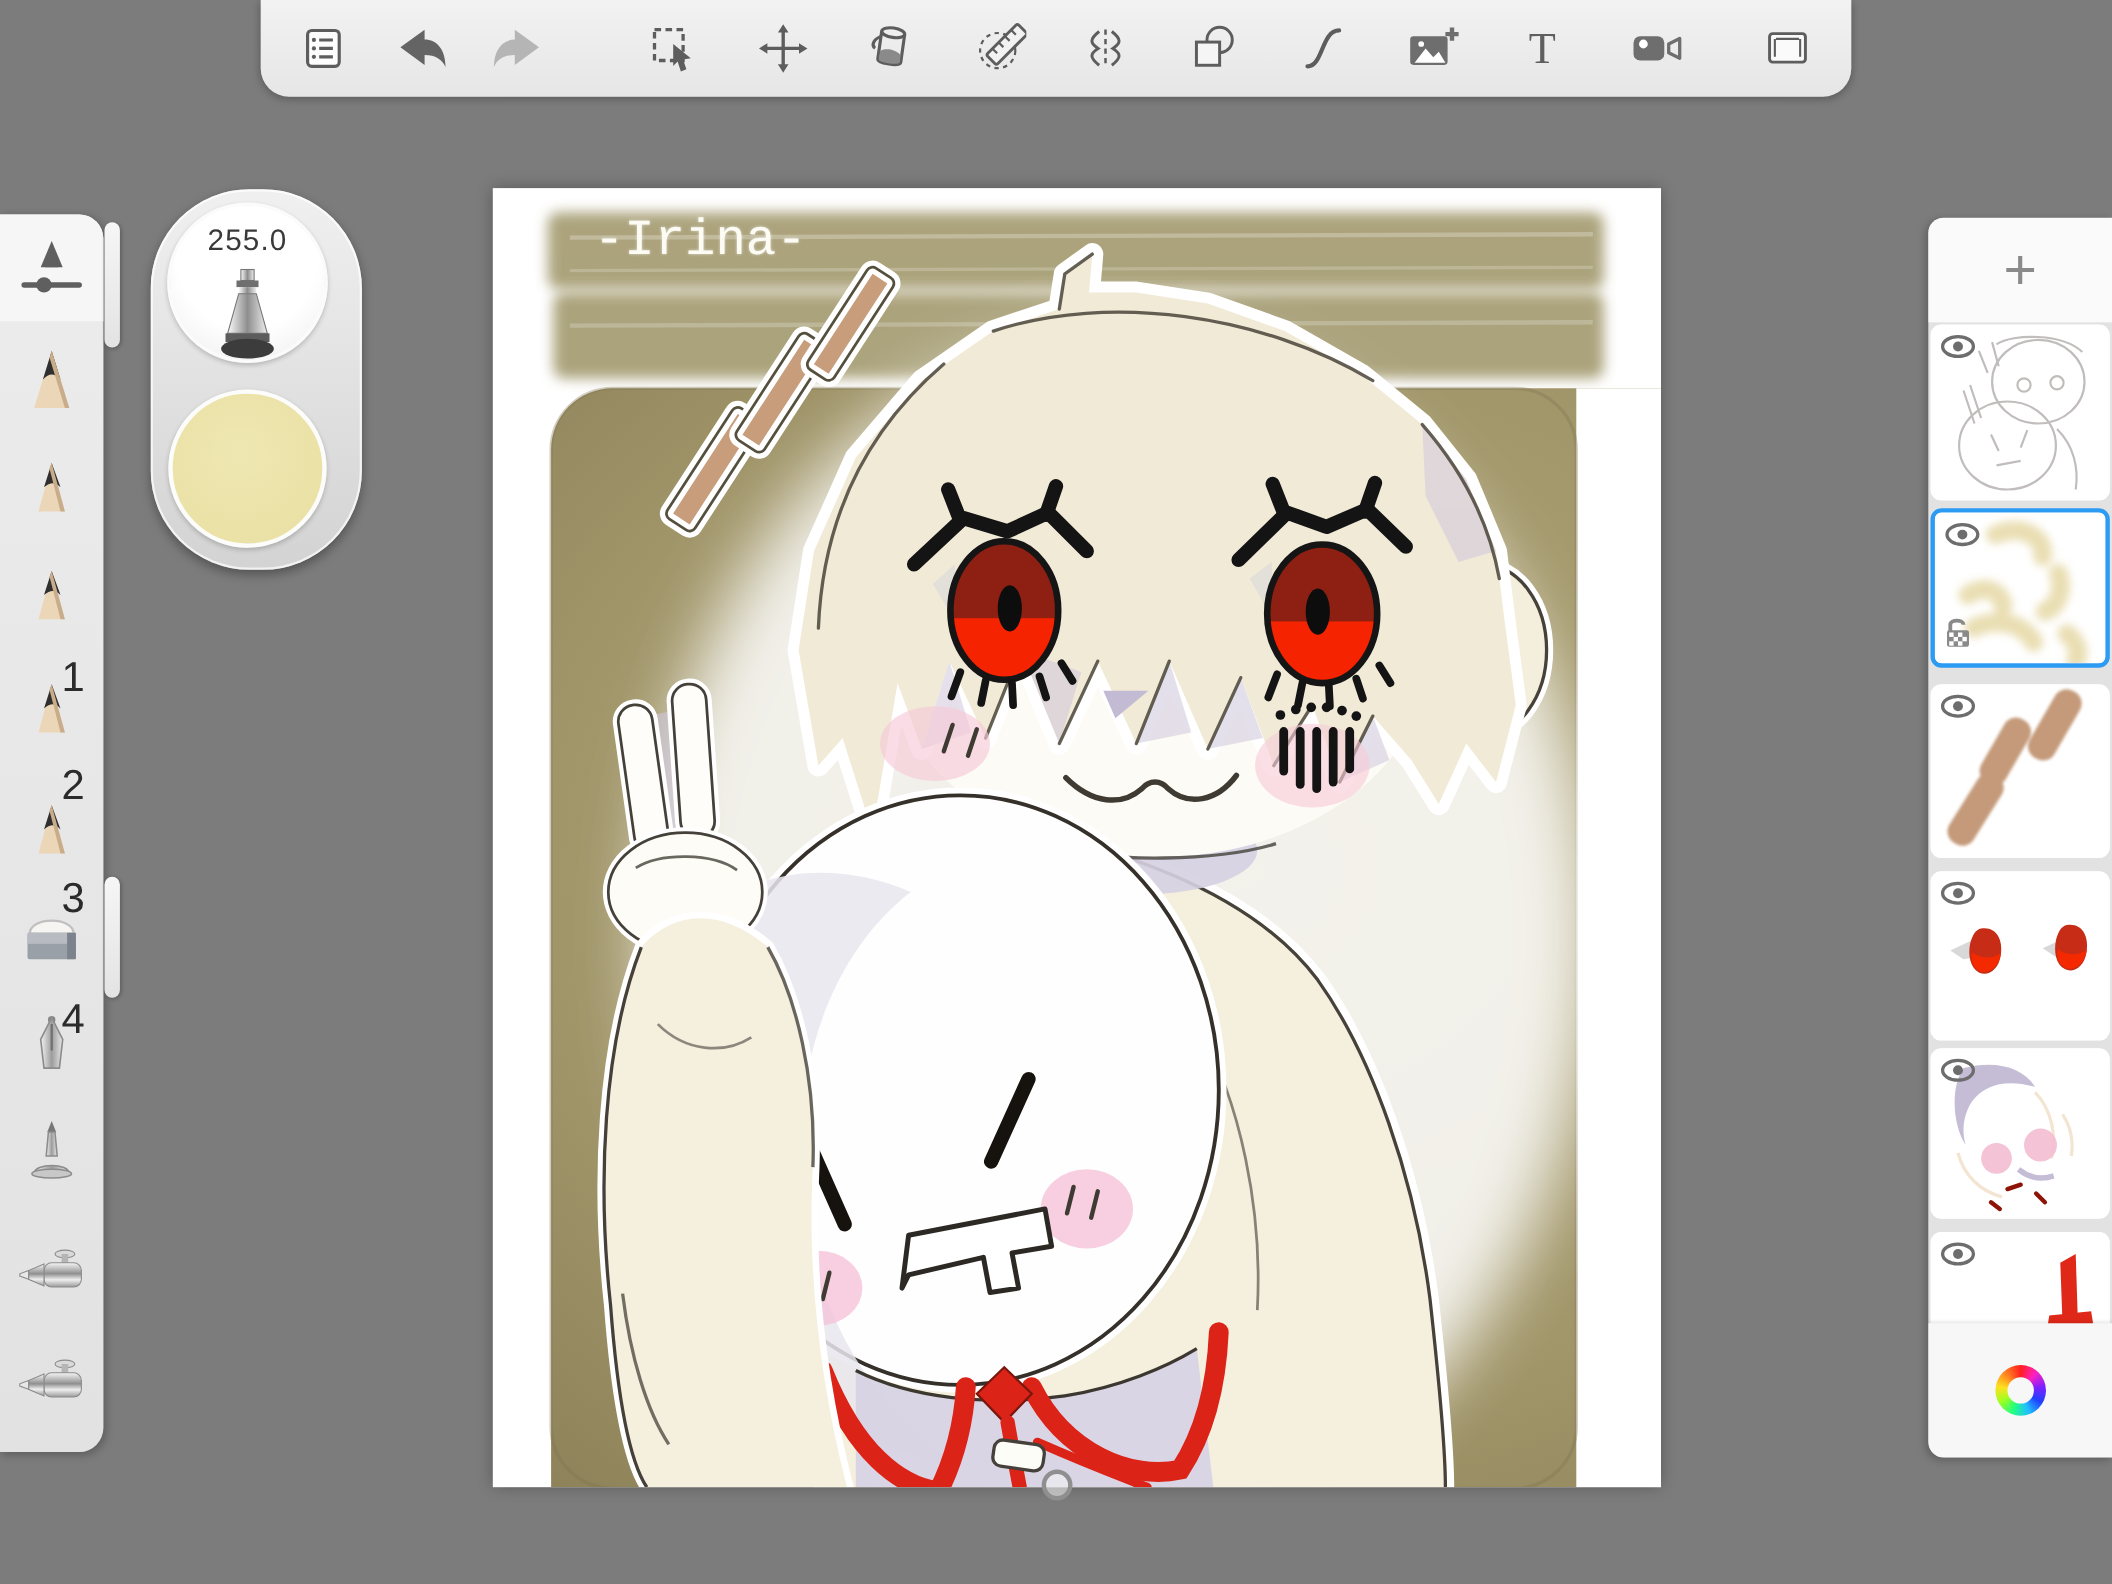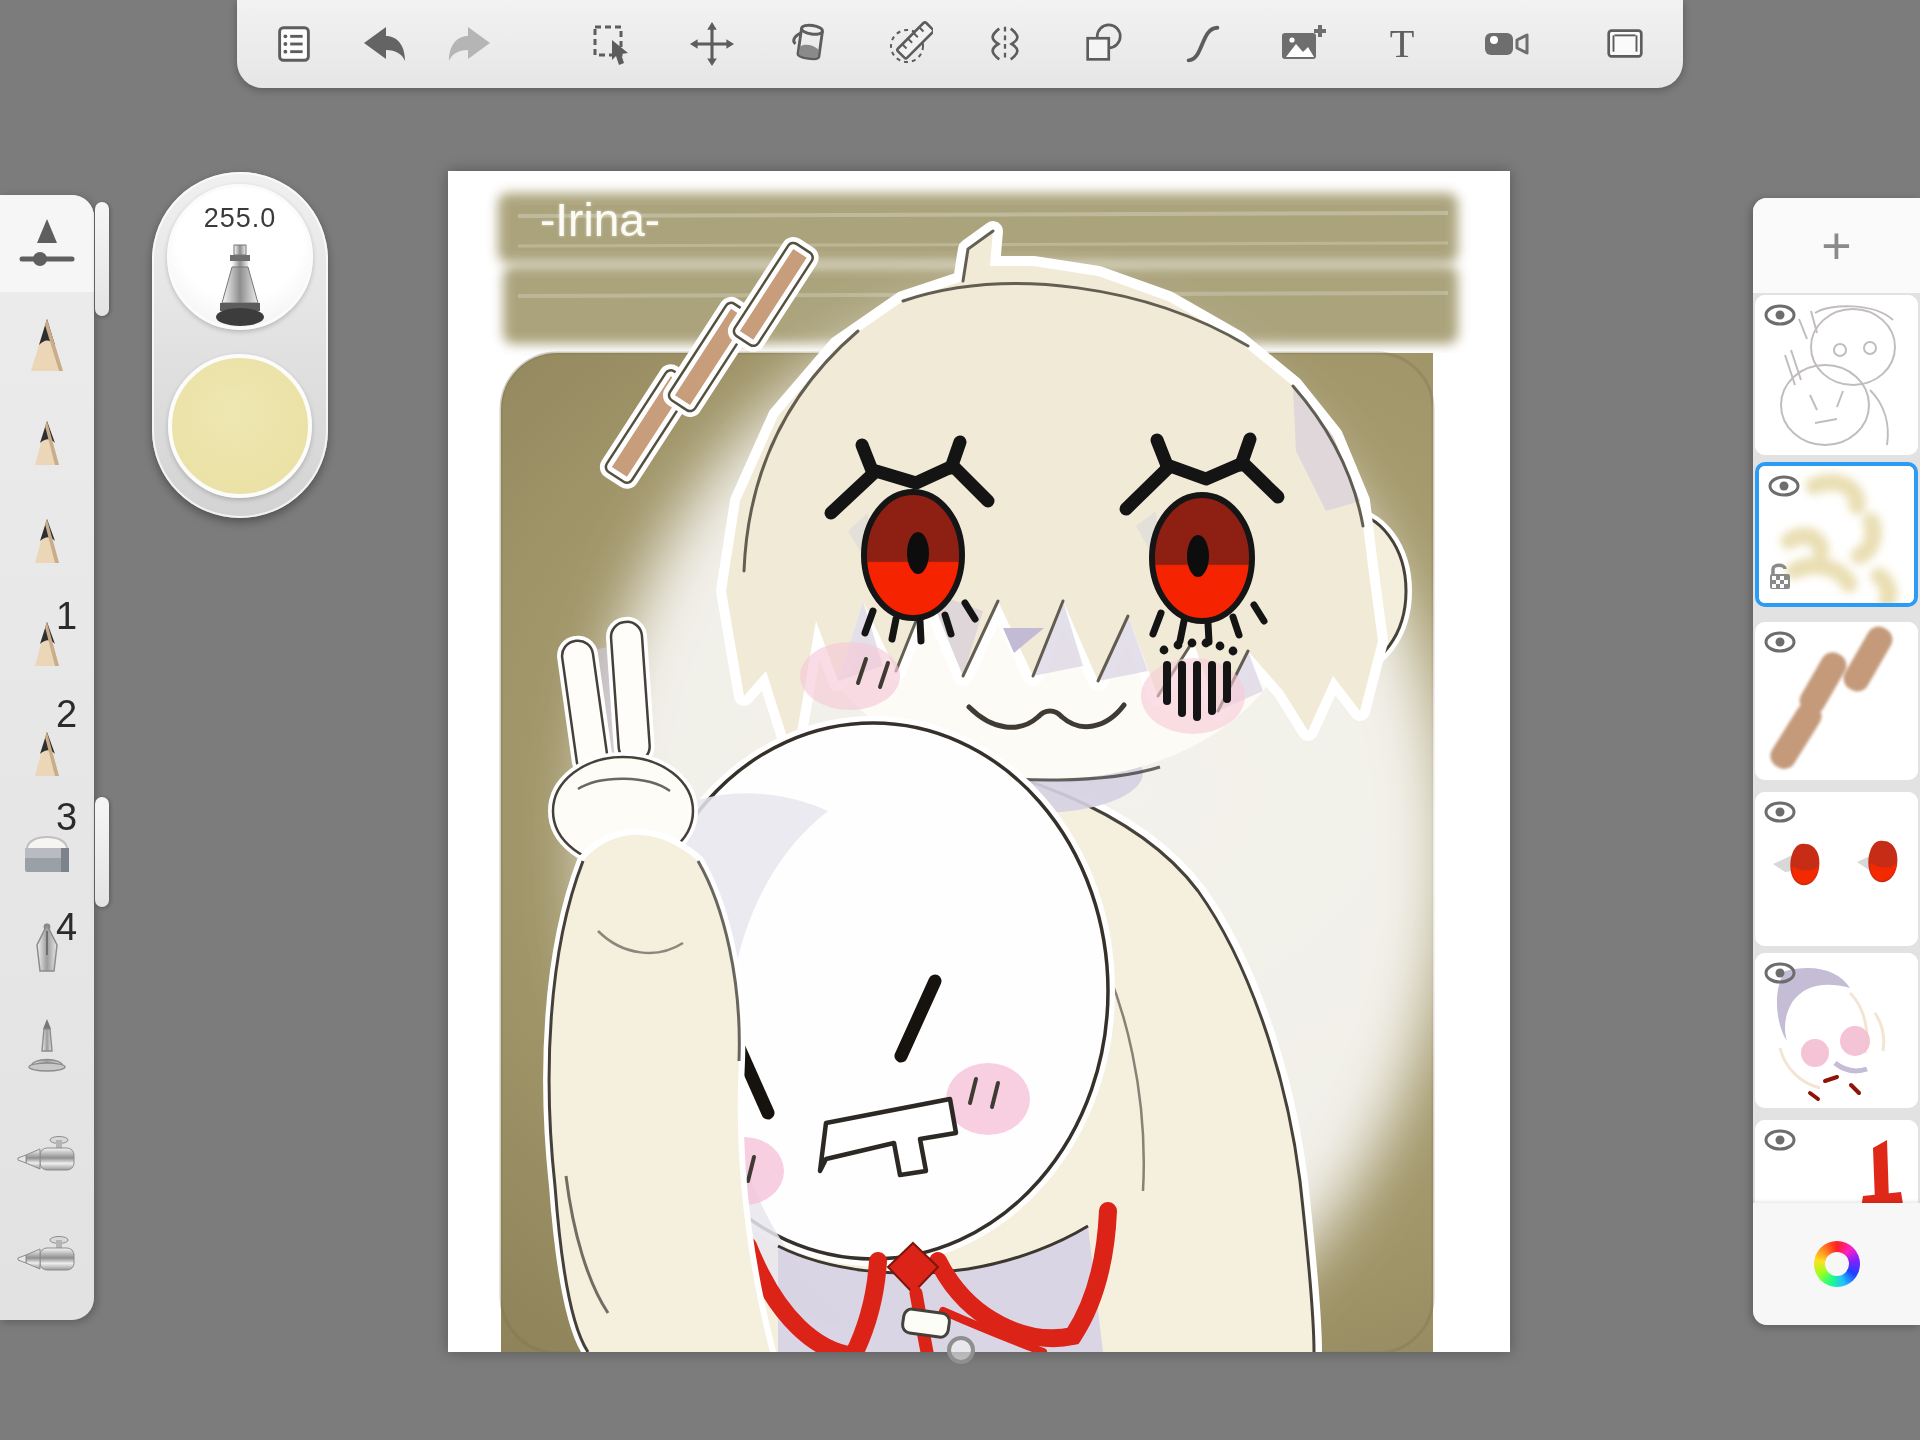--- a/index.html
+++ b/index.html
@@ -38,21 +38,21 @@
   .pencil-num{
     position:absolute;font-size:38px;color:#2b2b2b;left:56px;
     font-family:"Liberation Sans",sans-serif;
   }
   .scroll-pill{
     position:absolute;left:95px;width:14px;border-radius:8px;
     background:linear-gradient(#f6f6f6,#e3e3e3);box-shadow:1px 1px 4px rgba(0,0,0,.3);
   }
   
   .brush-pill{
-    position:absolute;left:152px;top:172px;width:176px;height:346px;
+    position:absolute;left:137px;top:172px;width:192px;height:346px;
     background:linear-gradient(#f0f0f0,#d3d3d3);
     border-radius:90px;box-shadow:0 4px 10px rgba(0,0,0,.35), inset 0 0 0 2px rgba(255,255,255,.7);
   }
   .size-circle{
     position:absolute;left:15px;top:12px;width:146px;height:146px;border-radius:50%;
     background:radial-gradient(circle at 50% 35%,#ffffff 55%,#ececec);
     border:3px solid #fbfbfb;box-sizing:border-box;
     box-shadow:0 2px 5px rgba(0,0,0,.2);
     overflow:hidden;
   }
@@ -68,21 +68,21 @@
     box-shadow:0 2px 5px rgba(0,0,0,.2);
   }
   
   .canvas{
     position:absolute;left:448px;top:171px;width:1062px;height:1181px;
     background:#ffffff;overflow:hidden;box-shadow:0 0 14px rgba(0,0,0,.30);
   }
   .canvas svg.art{position:absolute;left:0;top:0;}
   .irina{
     position:absolute;left:92px;top:22px;
-    font-family:Liberation Sans, sans-serif;font-size:46px;color:#fcfbf4;
+    font-family:Liberation Mono, monospace;font-size:46px;color:#fcfbf4;
     text-shadow:0 0 3px rgba(255,255,255,.6);white-space:nowrap;
   }
   .canvas-handle{
     position:absolute;left:947px;top:1336px;width:28px;height:28px;border-radius:50%;
     border:4px solid #8f8f8f;background:rgba(245,245,245,.55);box-sizing:border-box;
   }
   
   .layers{
     position:absolute;left:1753px;top:198px;width:167px;height:1127px;
     background:#e2e2e2;border-radius:14px 0 0 14px;

